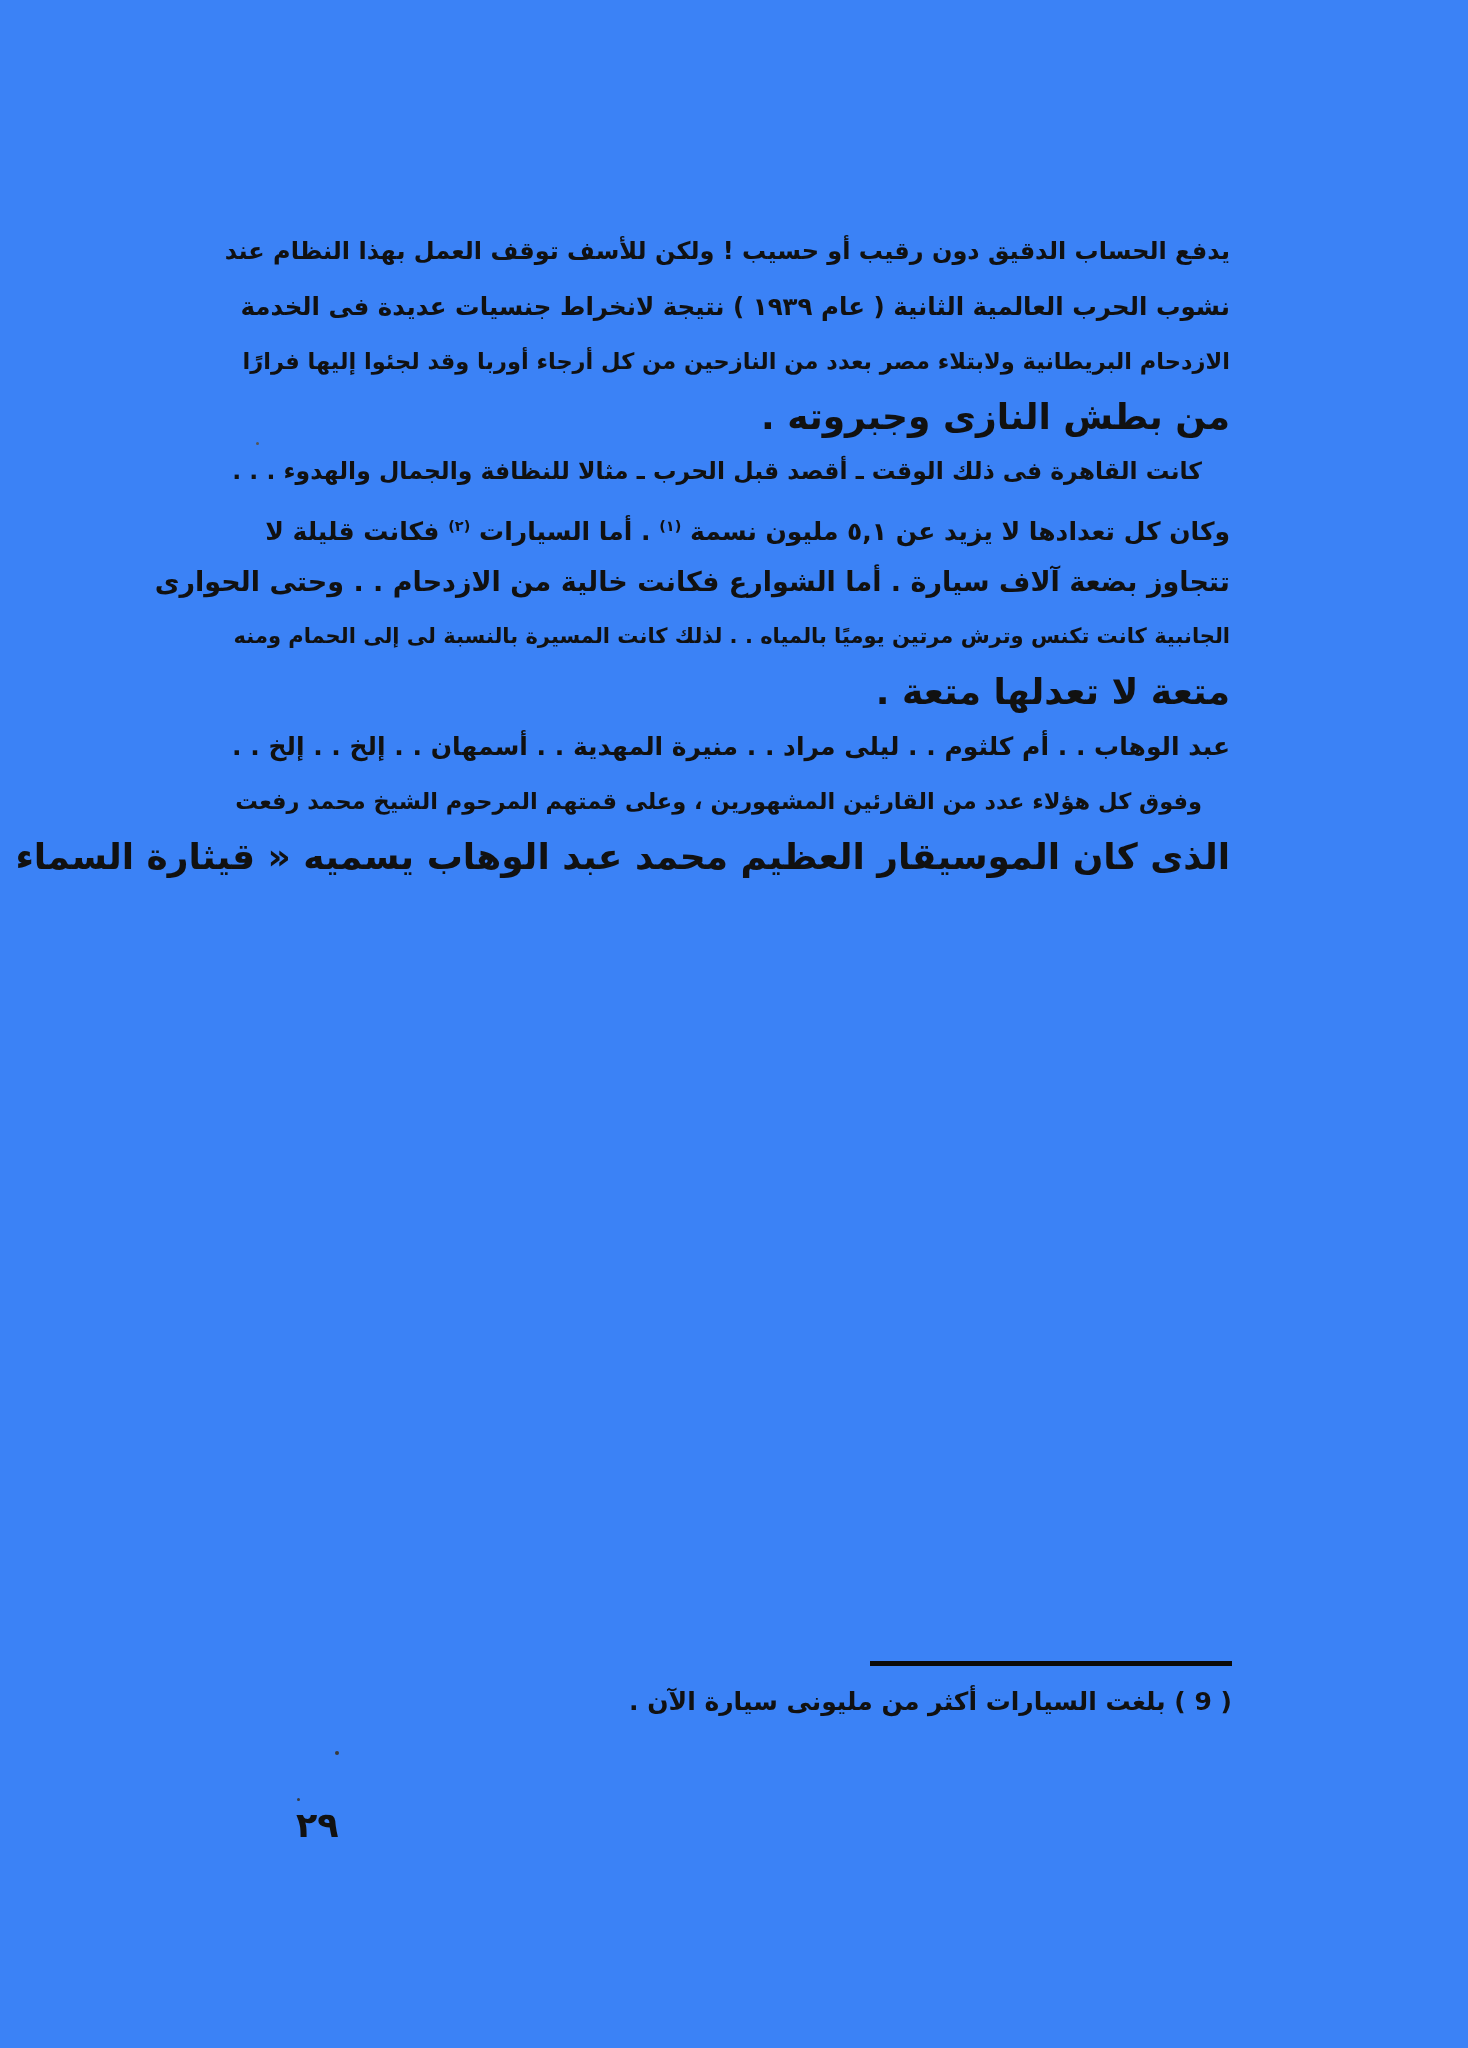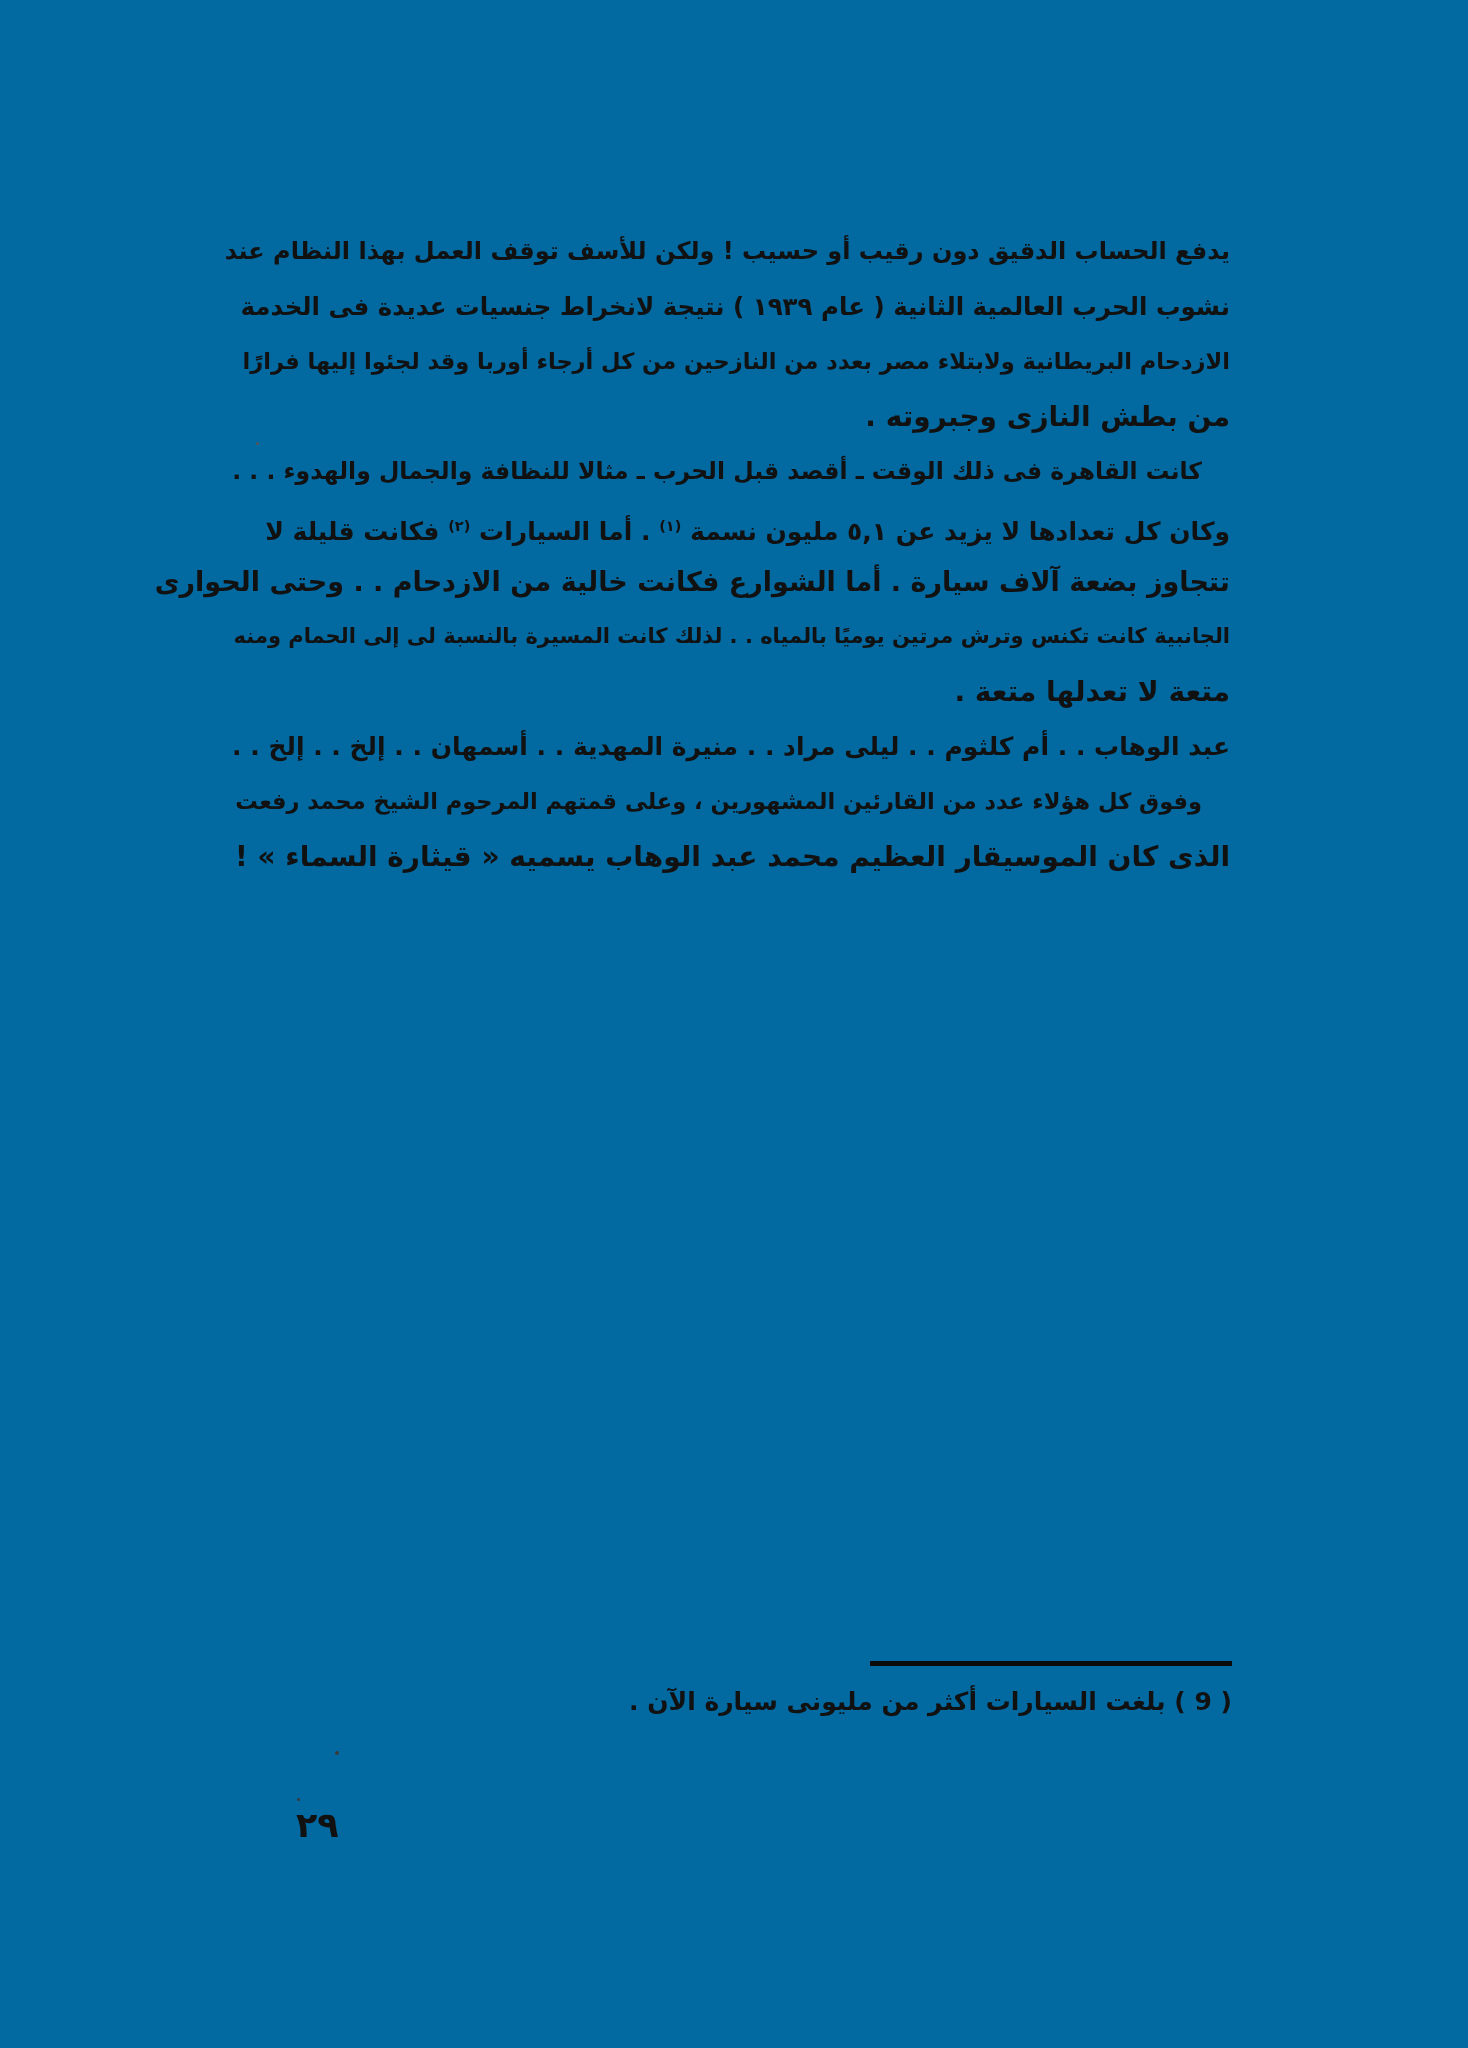--- a/index.html
+++ b/index.html
@@ -1,36 +1,36 @@
 <!DOCTYPE html>
 <html lang="ar" dir="rtl"><head>
 <meta charset="utf-8">
 <style>
   html,body{margin:0;padding:0;background:#e8e8e8;}
   .page{
     position:relative;
     width:1468px;height:2048px;
     margin:0 auto;
-    background:#0369a1;
+    background:#3b82f6;
     color:#111111;
     font-family:"DejaVu Sans", sans-serif;
     direction:rtl;
     overflow:hidden;
   }
   
   .body-text{
     position:absolute;
     top:224px;
     right:238px;
     width:1008px;
   }
   .bline{
     height:55px;
     line-height:55px;
-    font-size:28px;
+    font-size:36px;
     font-weight:bold;
     white-space:nowrap;
     text-align:right;
     direction:rtl;
   }
   .bline.indent{margin-right:28px;}
   .sup{
     font-size:0.58em;
     vertical-align:9px;
     letter-spacing:0;

